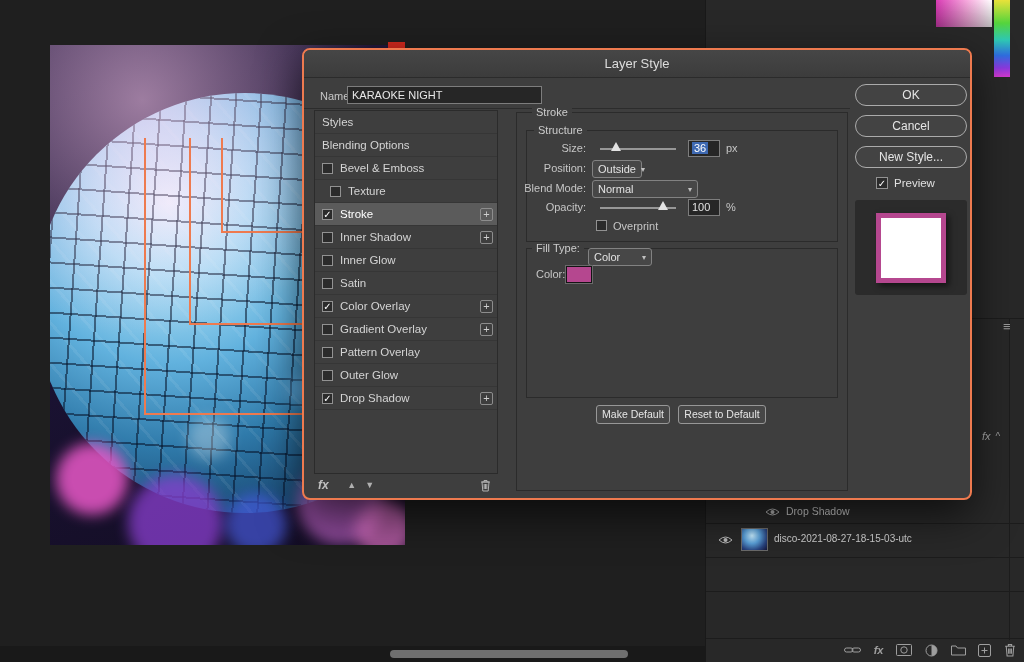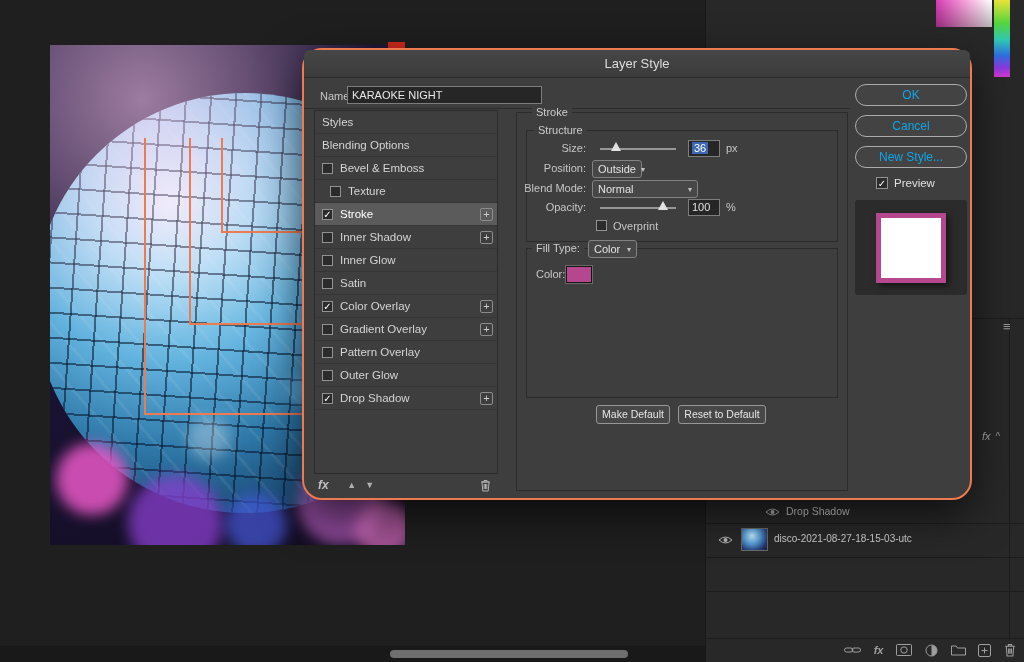--- a/index.html
+++ b/index.html
@@ -52,21 +52,21 @@
     justify-content:space-between;align-items:center}
   #layers-toolbar span{display:inline-flex;align-items:center}
   .fxtxt{font-style:italic;font-weight:bold;font-size:11px;color:#9e9e9e}
 
   
   #hscroll-track{position:absolute;left:0;top:646px;width:705px;height:16px;background:#191919;z-index:2}
   #hscroll-thumb{position:absolute;left:390px;top:4px;width:238px;height:8px;border-radius:4px;background:#6f6f6f}
 
   
   #dlg{position:absolute;left:302px;top:48px;width:670px;height:452px;background:#3e3e3e;
-    border:2px solid #ee7a4f;border-radius:20px;z-index:10;box-shadow:0 14px 44px rgba(0,0,0,.65);
+    border:2px solid #ee7a4f;border-radius:8px;z-index:10;box-shadow:0 14px 44px rgba(0,0,0,.65);
     color:#c8c8c8;font-size:11px}
   #dlg-title{position:absolute;left:0;top:0;width:100%;height:28px;border-bottom:1px solid #2b2b2b;
     background:linear-gradient(#464646,#3c3c3c);border-radius:6px 6px 0 0;text-align:center;
     line-height:28px;font-size:13px;color:#dcdcdc}
   .lab{position:absolute;color:#c6c6c6;font-size:11px}
   #name-input{position:absolute;left:43px;top:36px;width:195px;height:18px;background:#262626;
     border:1px solid #7d7d7d;color:#e8e8e8;font-size:11px;padding:0 4px;font-family:"Liberation Sans",sans-serif}
   #name-divider{position:absolute;left:0;top:58px;width:546px;height:1px;background:#2c2c2c}
 
   #styles-list{position:absolute;left:10px;top:60px;width:184px;height:364px;background:#3e3e3e;
@@ -103,21 +103,21 @@
   .dd{position:absolute;height:18px;background:#474747;border:1px solid #828282;border-radius:3px;
     display:flex;align-items:center;justify-content:space-between;padding:0 5px;font-size:11px;color:#e2e2e2}
   .dd .dda{font-size:8px;color:#c0c0c0;margin-left:5px}
   .ckbox{position:absolute;width:11px;height:11px;border:1px solid #929292;background:#2b2b2b;
     font-size:10px;line-height:10px;color:#fff;text-align:center}
   #color-swatch{position:absolute;left:262px;top:216px;width:26px;height:17px;background:#b5478f;
     border:1px solid #141414;box-shadow:0 0 0 1px #6a6a6a}
   .dlg-btn{position:absolute;height:19px;border:1px solid #979797;border-radius:3px;background:#474747;
     color:#e6e6e6;font-size:10.5px;text-align:center;line-height:17px}
   .pill{position:absolute;left:551px;width:112px;height:22px;border:1px solid #ababab;border-radius:11px;
-    background:#434343;color:#0ea5e9;font-size:12px;text-align:center;line-height:20px}
+    background:#434343;color:#e5e5e5;font-size:12px;text-align:center;line-height:20px}
   #preview-cb{position:absolute;left:572px;top:127px;width:12px;height:12px;border:1px solid #929292;
     background:#2b2b2b;color:#fff;font-size:10px;line-height:11px;text-align:center}
   #preview-box{position:absolute;left:551px;top:150px;width:112px;height:95px;background:#2b2b2b;border-radius:3px}
   #preview-swatch{position:absolute;left:21px;top:13px;width:70px;height:70px;background:#ffffff;
     border:5px solid #b5478f;box-shadow:3px 3px 6px rgba(0,0,0,.55)}
   svg{display:block}
 </style>
 </head>
 <body>
 
@@ -336,21 +336,21 @@
       <div class="sl-thumb" style="left:58px"></div>
     </div>
     <div class="vbox" style="left:384px;top:149px"><span>100</span></div>
     <span class="unit" style="left:422px;top:151px">%</span>
 
     <span class="ckbox" style="left:292px;top:170px"></span>
     <span class="lab" style="left:309px;top:170px">Overprint</span>
 
     <div class="groupbox" style="left:222px;top:198px;width:312px;height:150px"></div>
     <span class="legend" style="left:228px;top:192px">Fill Type:</span>
-    <div class="dd" style="left:284px;top:190px;width:49px">
+    <div class="dd" style="left:284px;top:198px;width:64px">
       <span>Color</span>
         <span class="dda">▾</span>
     </div>
     <span class="lab" style="left:232px;top:218px">Color:</span>
     <div id="color-swatch"></div>
 
     <div class="dlg-btn" style="left:292px;top:355px;width:74px">Make Default</div>
     <div class="dlg-btn" style="left:374px;top:355px;width:88px">Reset to Default</div>
 
     <div class="pill" style="top:34px">OK</div>

